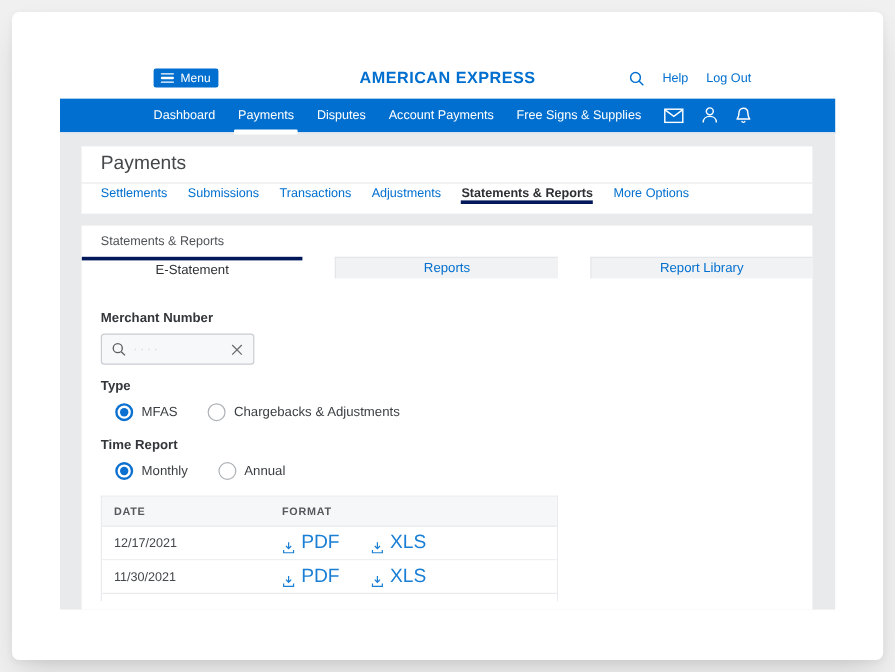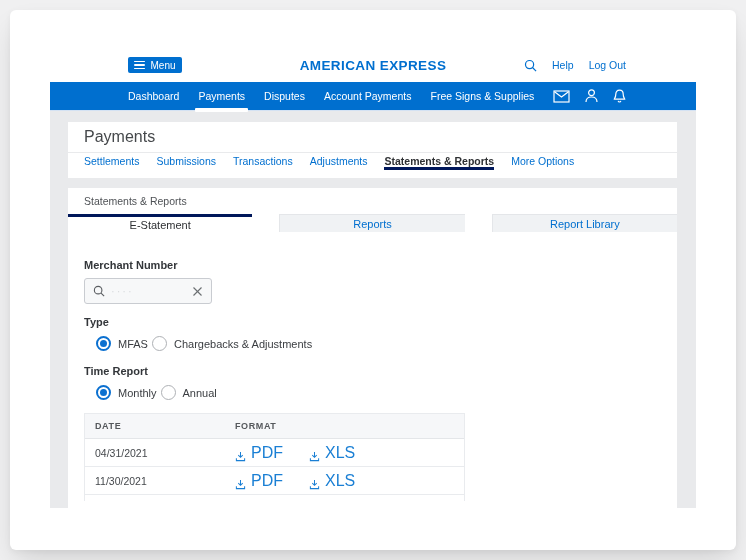--- a/index.html
+++ b/index.html
@@ -84,21 +84,21 @@
   }
   .search-field input {
     flex:1; min-width:0; border:none; outline:none; background:transparent;
     font-size:11px; color:#33363a; padding:0 4px 0 6px; font-family:"Liberation Sans", sans-serif;
   }
   .search-field input::placeholder { color:#d9dbde; letter-spacing:2px; }
   .mag-icon, .clear-icon { flex:none; display:block; }
   .clear-icon { cursor:pointer; }
 
   .lbl-type { margin-top:12px; }
-  .radio-row { margin-top:8px; padding-left:12px; display:flex; align-items:center; gap:4px; }
+  .radio-row { margin-top:8px; padding-left:12px; display:flex; align-items:center; gap:25px; }
   .radio-opt { display:flex; align-items:center; gap:7px; cursor:pointer; }
   .radio-ctl { width:15px; height:15px; border-radius:50%; background:#fff; border:1.5px solid #aeb1b5; position:relative; flex:none; }
   .radio-opt.selected .radio-ctl { border:2px solid #0b70d0; }
   .radio-opt.selected .radio-ctl::after {
     content:""; position:absolute; left:2px; top:2px; width:7px; height:7px; border-radius:50%; background:#0b70d0;
   }
   .radio-lbl { font-size:11px; color:#3a3d41; white-space:nowrap; }
   .lbl-period { margin-top:14px; }
 
   .statements-table { margin-top:13px; width:381px; border:1px solid #e9ebee; border-bottom:none; }
@@ -224,21 +224,21 @@
             </div>
           </div>
 
           <div class="statements-table">
             <div class="t-header">
               <div class="t-cell c-date">DATE</div>
               <div class="t-cell">FORMAT</div>
             </div>
 
             <div class="t-row">
-              <div class="t-cell c-date">04/31/2021</div>
+              <div class="t-cell c-date">12/17/2021</div>
               <div class="t-cell c-format">
                 <a href="#" class="dl-link">
                   <svg width="11" height="11" viewBox="0 0 12 12">
                     <path d="M6 1v5.4M3.6 4.4 6 6.8 8.4 4.4" fill="none" stroke="#1a7fd4" stroke-width="1.1"></path>
                     <path d="M1.5 8v2.5h9V8" fill="none" stroke="#1a7fd4" stroke-width="1.1"></path>
                   </svg>
                   <span>PDF</span>
                 </a>
                 <a href="#" class="dl-link">
                   <svg width="11" height="11" viewBox="0 0 12 12">

